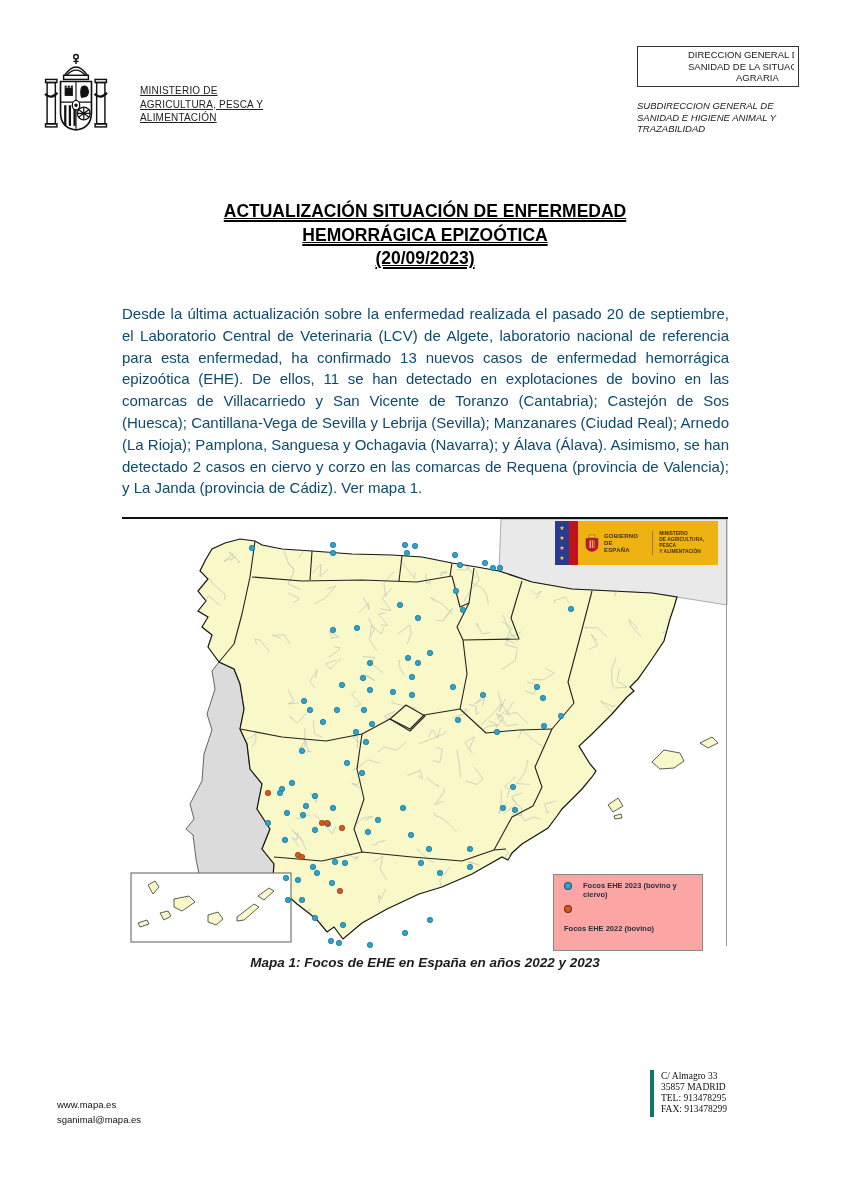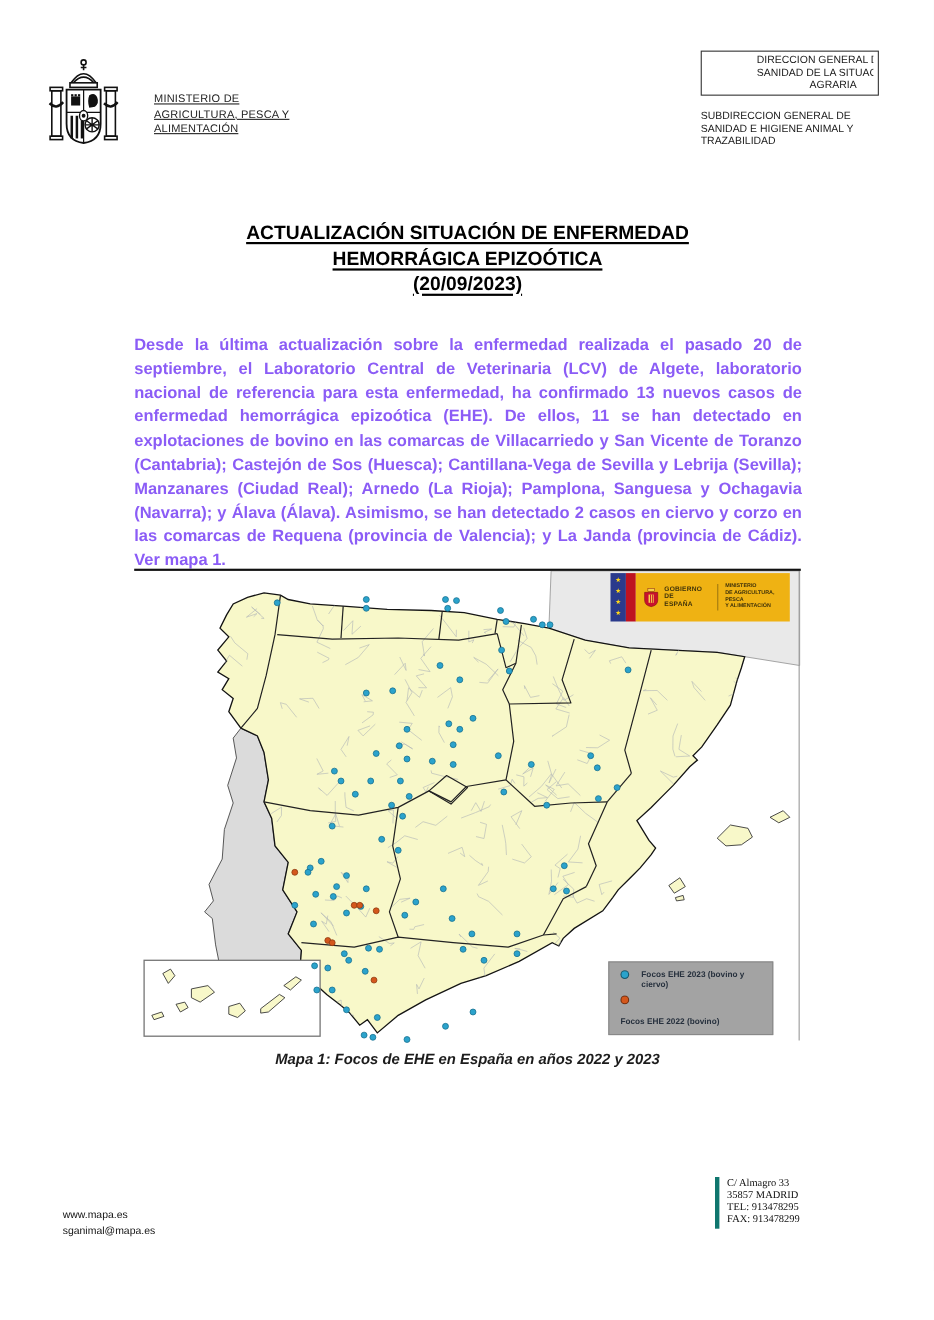--- a/index.html
+++ b/index.html
@@ -7,49 +7,49 @@
         font-family:"Liberation Sans",sans-serif;color:#111;overflow:hidden;}
   .abs{position:absolute;}
 
   
   .hdr-logo{left:44px;top:50px;width:64px;height:96px;}
   .hdr-ministry{left:140px;top:84px;font-size:10px;line-height:13.5px;color:#222;letter-spacing:.2px;text-decoration:underline;}
   .dg-box{left:637px;top:46px;width:152px;border:1px solid #333;padding:2px 4px;
           font-size:9.5px;line-height:11.5px;color:#1a1a1a;overflow:hidden;}
   .dg-box .tline{text-align:justify;text-align-last:justify;white-space:nowrap;overflow:hidden;padding-left:46px;}
   .dg-box .tline:last-child{text-align-last:left;margin-left:48px;}
-  .subdg{left:637px;top:100px;width:175px;font-size:9.5px;line-height:11.5px;color:#1a1a1a;}
+  .subdg{left:637px;top:100px;width:175px;font-size:9.5px;line-height:11.5px;color:#1a1a1a;font-style:italic;}
 
   
   .title{left:122px;top:200px;width:606px;text-align:center;font-weight:bold;
-         font-size:17.5px;line-height:23.5px;color:#000;}
+         font-size:17.5px;line-height:23.5px;color:#000;text-decoration:underline;}
   .title .tline{text-decoration:underline;text-decoration-thickness:2px;text-underline-offset:3px;}
 
   
-  .para{left:122px;width:607px;font-size:15px;line-height:21.8px;text-align:justify;color:#8b5cf6;font-weight:bold;}
+  .para{left:122px;width:607px;font-size:15px;line-height:21.8px;text-align:justify;color:#0c4a6e;}
   .para1{top:303px;}
   .para2{top:999px;}
 
   
   .figure{left:122px;top:517px;width:606px;border-top:2px solid #111;}
   .map-wrap{position:relative;width:606px;height:432px;}
   .map-svg{position:absolute;left:0;top:0;}
 
   .gob-banner{position:absolute;left:433px;top:2px;width:163px;height:44px;display:flex;}
   .gb-eu{width:14px;height:100%;display:flex;flex-direction:column;align-items:center;
          justify-content:space-evenly;font-size:6px;}
   .gb-eu span{line-height:6px;}
   .gb-red{width:9px;height:100%;}
   .gb-main{flex:1;display:flex;align-items:center;padding-left:7px;gap:5px;}
   .gb-gob{font-size:6px;font-weight:bold;line-height:7px;color:#40330a;letter-spacing:.2px;}
   .gb-min{font-size:4.9px;font-weight:bold;line-height:6px;color:#40330a;margin-left:9px;
           padding-left:6px;border-left:1px solid rgba(64,51,10,.45);}
 
-  .legend{position:absolute;left:431px;top:355px;width:150px;min-height:46px;background:#a3a3a3;
-          border:1px solid #888;box-sizing:border-box;padding:6px 6px 7px 10px;}
+  .legend{position:absolute;left:431px;top:355px;width:150px;min-height:46px;background:#fca5a5;
+          border:1px solid #888;box-sizing:border-box;padding:6px 6px 17px 10px;}
   .legend-item{display:flex;gap:11px;align-items:flex-start;}
   .legend-item + .legend-item{margin-top:5px;flex-direction:column;}
   .legend-dot{width:6px;height:6px;border-radius:50%;margin-top:1px;flex:0 0 auto;border:.5px solid rgba(0,0,0,.45);}
   .legend-label{font-size:7.5px;line-height:9px;font-weight:bold;color:#26303d;width:112px;}
 
   .caption{left:122px;top:955px;width:606px;text-align:center;font-size:13.5px;
            font-weight:bold;font-style:italic;color:#1c1c1c;}
 
   
   .foot-left{left:57px;top:1097px;font-size:9.5px;line-height:15px;color:#111;}

